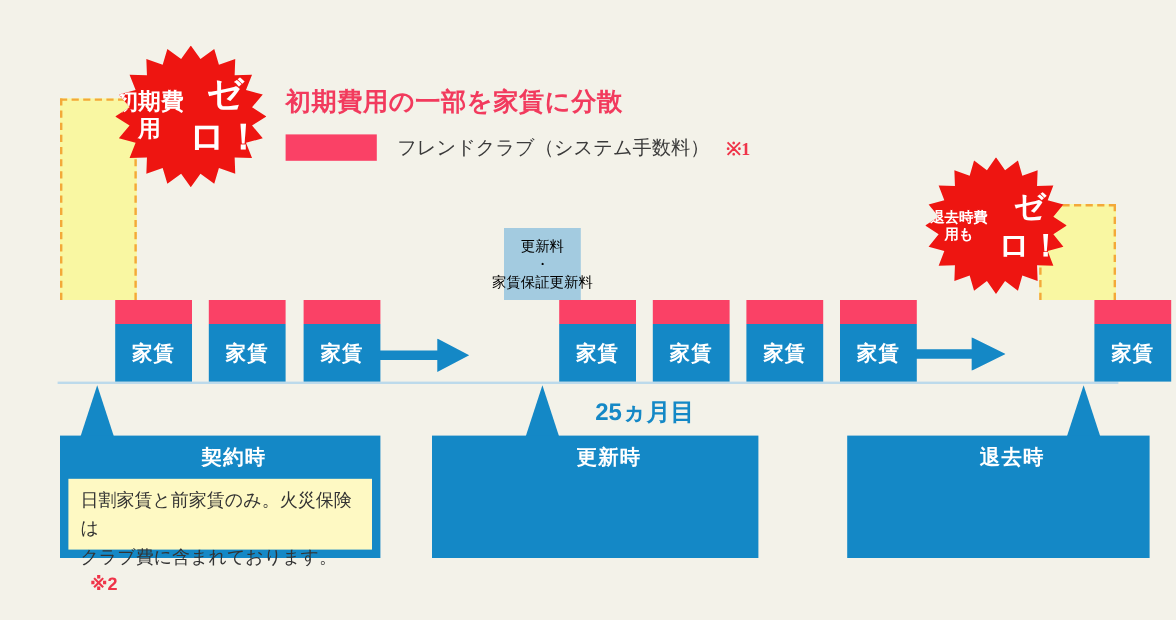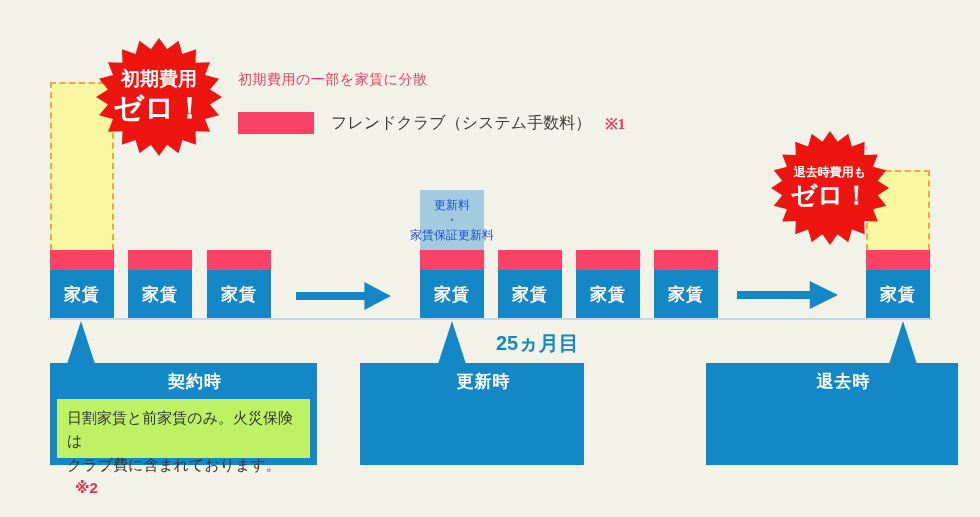--- a/index.html
+++ b/index.html
@@ -1,49 +1,49 @@
 <!DOCTYPE html>
 <html style="--bg: #f3f2e9; --blue: #1488c6; --pink: #fa4166; --title-pink: #f23a5d; --burst-red: #ee1511; --note-red: #ef3449; --yellow: #f9f7a2; --yellow-border: #f3a939; --renewal-blue: #a3cbe0; --baseline: #bcdaeb; --text: #333333;"><head>
 <meta charset="utf-8">
 <style>
   html,body{margin:0;padding:0;}
   body{font-family:"Liberation Sans","DejaVu Sans",sans-serif;background:#f3f2e9;}
   #stage{position:relative;width:980px;height:517px;background:var(--bg,#f3f2e9);overflow:hidden;}
   .abs{position:absolute;}
 
   
-  .burst{background:var(--burst-red,#ee1511);display:flex;flex-direction:column;
+  .burst{background:var(--burst-red,#ee1511);display:flex;flex-direction:row;
          align-items:center;justify-content:center;text-align:center;color:#fff;z-index:6;}
   .burst1{left:96px;top:38px;width:126px;height:118px;}
   .burst2{left:771px;top:131px;width:118px;height:114px;}
   .burst .l1{font-weight:bold;}
   .burst1 .l1{font-size:19px;line-height:1.15;}
   .burst1 .l2{font-size:30px;font-weight:bold;line-height:1.2;}
   .burst2 .l1{font-size:12px;line-height:1.2;}
   .burst2 .l2{font-size:26px;font-weight:bold;line-height:1.25;}
 
   
-  .title{left:238px;top:71px;font-size:14px;font-weight:normal;color:var(--title-pink,#f23a5d);letter-spacing:.5px;}
+  .title{left:238px;top:71px;font-size:21px;font-weight:bold;color:var(--title-pink,#f23a5d);letter-spacing:.5px;}
   .legend{left:238px;top:112px;display:flex;align-items:center;font-family:Liberation Serif, serif;}
   .legend-swatch{width:76px;height:22px;background:var(--pink,#fa4166);}
   .legend-label{margin-left:17px;font-size:16px;color:#3a3a3a;}
   .legend-note{margin-left:14px;font-size:15px;font-weight:bold;color:var(--note-red,#ef3449);}
 
   
   .yellow{background:var(--yellow,#f9f7a2);border:2px dashed var(--yellow-border,#f3a939);border-bottom:none;box-sizing:border-box;z-index:1;}
   .yellow1{left:50px;top:82px;width:64px;height:168px;}
   .yellow2{left:866px;top:170px;width:64px;height:80px;}
 
   
   .renewal{left:420px;top:190px;width:64px;height:60px;background:var(--renewal-blue,#a3cbe0);z-index:2;}
   .renewal-label{position:absolute;left:50%;top:8px;transform:translateX(-50%);
-     white-space:pre-line;text-align:center;font-size:12px;line-height:1.25;color:#1d4ed8;width:110px;}
+     white-space:pre-line;text-align:center;font-size:12px;line-height:1.25;color:#000000;width:110px;}
 
   
-  .bar{top:250px;width:64px;height:68px;z-index:3;}
+  .bar{top:250px;width:64px;height:68px;z-index:3;margin-left:46px;}
   .bar-pink{height:20px;background:var(--pink,#fa4166);}
   .bar-blue{height:48px;background:var(--blue,#1488c6);display:flex;align-items:center;justify-content:center;}
   .bar-label{color:#fff;font-size:17px;font-weight:bold;letter-spacing:1px;}
 
   
   .baseline{left:48px;top:318px;width:884px;height:2px;background:var(--baseline,#bcdaeb);}
   .arrow{background:var(--blue,#1488c6);
      clip-path:polygon(0 36%,72% 36%,72% 0,100% 50%,72% 100%,72% 64%,0 64%);}
   .arrow1{left:296px;top:282px;width:95px;height:28px;}
   .arrow2{left:737px;top:281px;width:101px;height:28px;}
@@ -53,25 +53,25 @@
   
   .pointer{width:0;height:0;border-left:14px solid transparent;border-right:14px solid transparent;
            border-bottom:43px solid var(--blue,#1488c6);top:321px;}
   .pointer1{left:67px;}
   .pointer2{left:438px;}
   .pointer3{left:889px;}
 
   
   .callout{top:363px;height:102px;background:var(--blue,#1488c6);box-sizing:border-box;z-index:4;}
   .callout1{left:50px;width:267px;}
-  .callout2{left:360px;width:224px;}
+  .callout2{left:360px;width:272px;}
   .callout3{left:706px;width:252px;}
   .callout-title{height:36px;display:flex;align-items:center;justify-content:center;
      color:#fff;font-size:17px;font-weight:bold;letter-spacing:1px;padding-left:23px;}
-  .callout-body{margin:0 7px 7px 7px;height:59px;background:#bef264;box-sizing:border-box;
+  .callout-body{margin:0 7px 7px 7px;height:59px;background:#fef9c3;box-sizing:border-box;
      padding:7px 10px;font-size:15px;line-height:1.55;color:var(--text,#333);}
   .callout-body .txt{white-space:pre-line;}
   .callout-note{color:var(--note-red,#ef3449);font-weight:bold;margin-left:8px;}
 </style>
 </head>
 <body>
 
 <div id="stage">
 
   <div class="abs yellow yellow1"></div>

